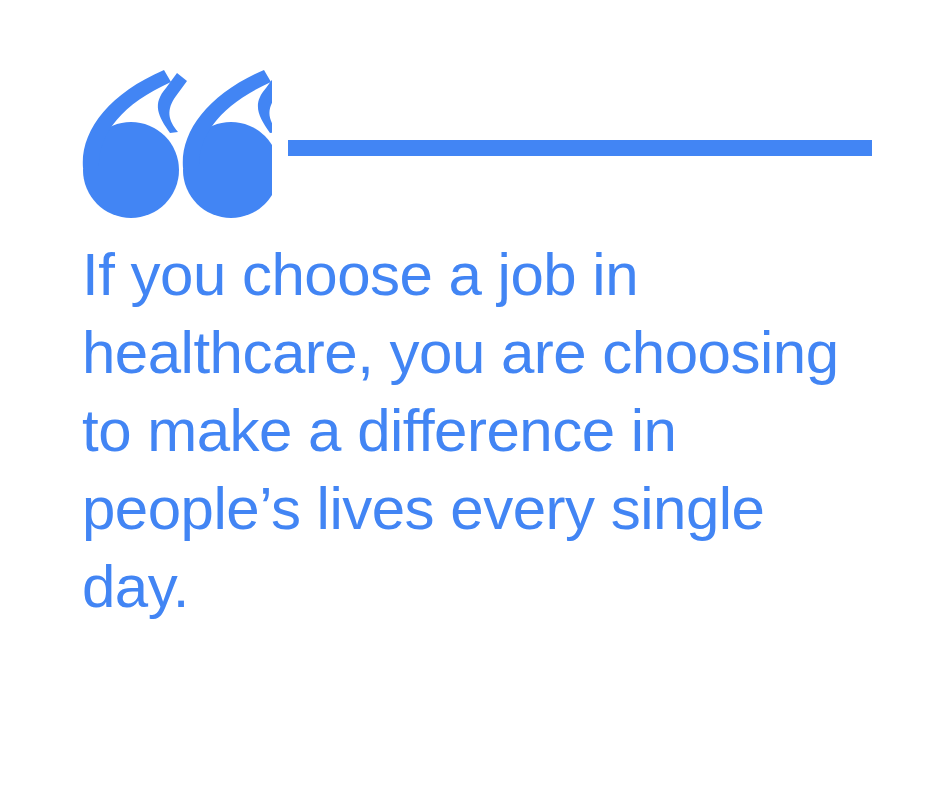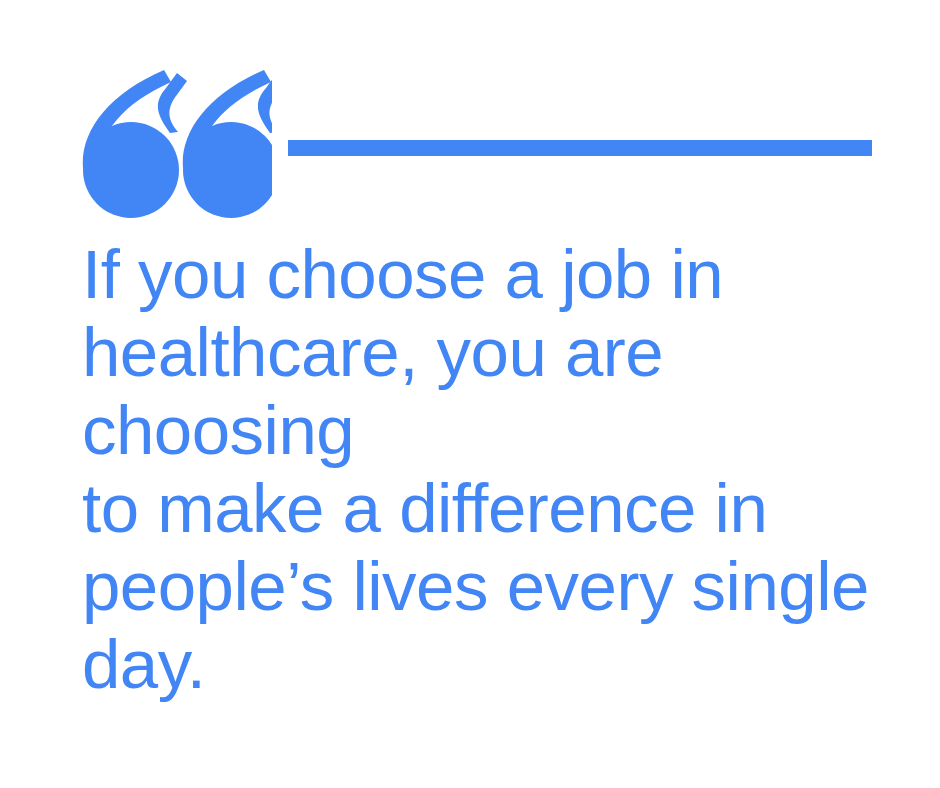--- a/index.html
+++ b/index.html
@@ -51,21 +51,21 @@
 
   
   .quote-text {
     position: absolute;
     left: 82px;
     top: 236px;
     width: 800px;
     margin: 0;
     color: #4285f4;
     font-family: "Liberation Sans", sans-serif;
-    font-size: 69px;
+    font-size: 60px;
     line-height: 78px;
     font-weight: 400;
     letter-spacing: -0.5px;
     white-space: pre-line;
   }
 </style>
 </head>
 <body>
 
 <div class="quote-card">

